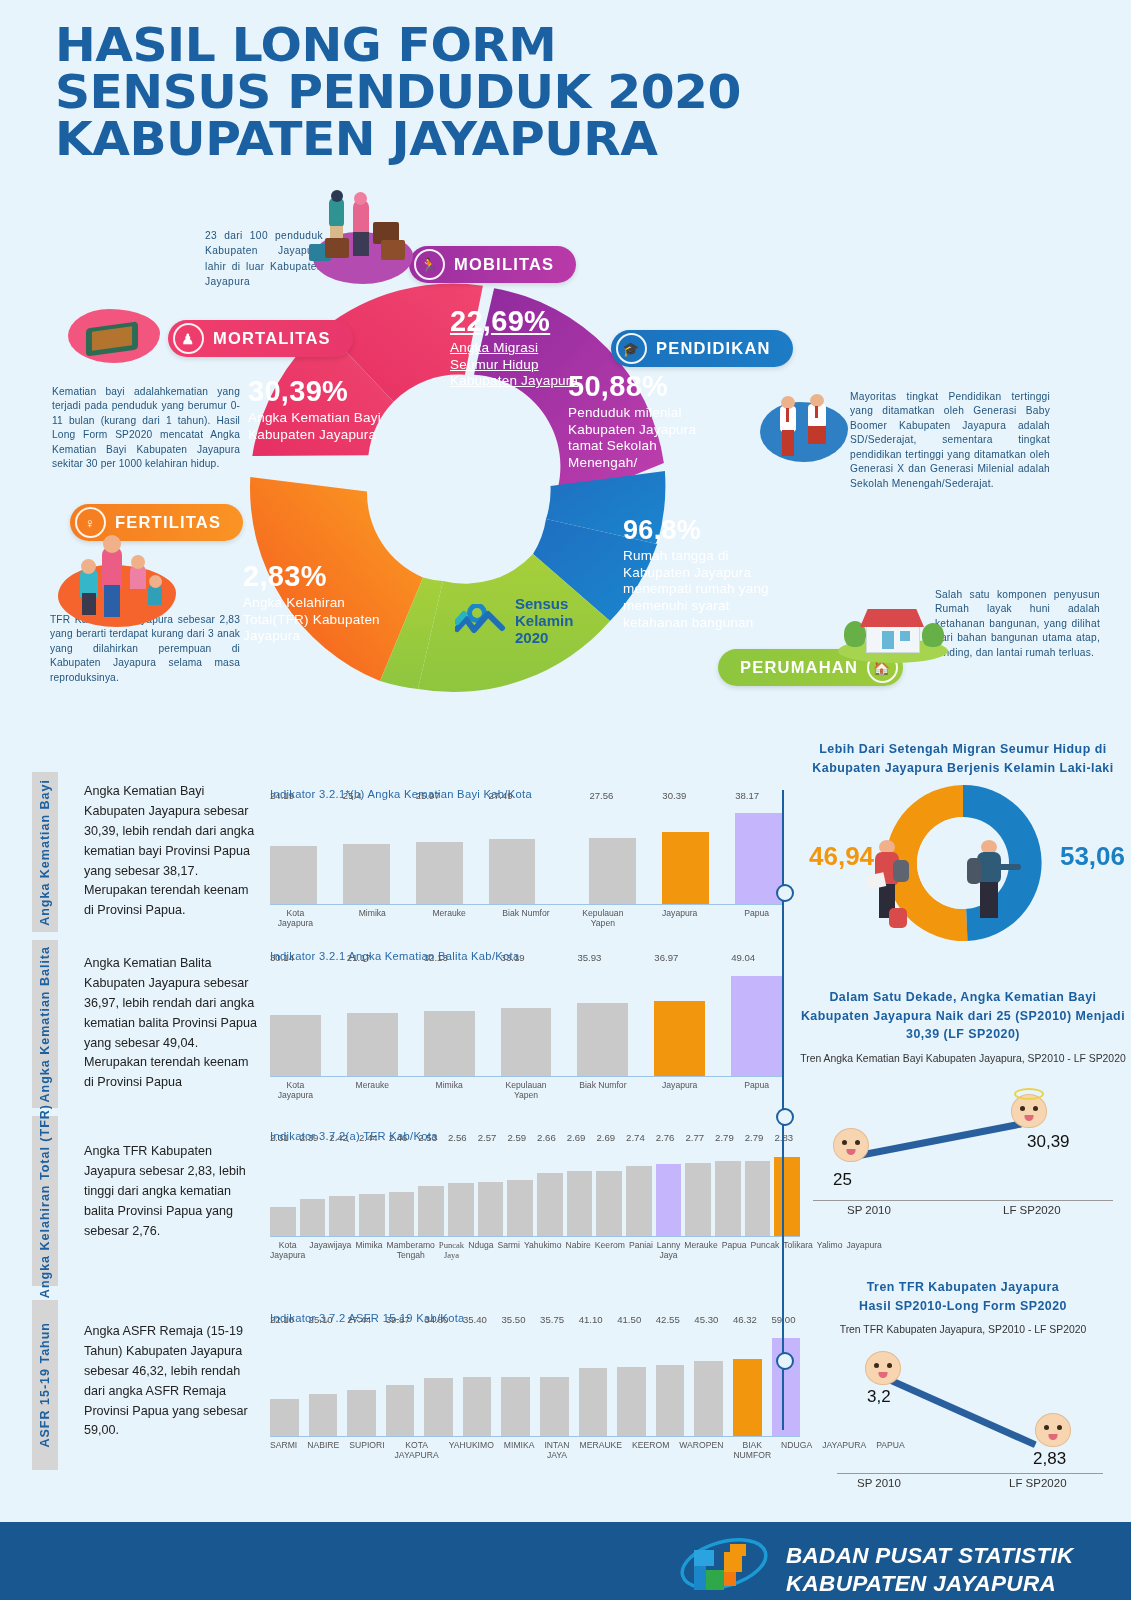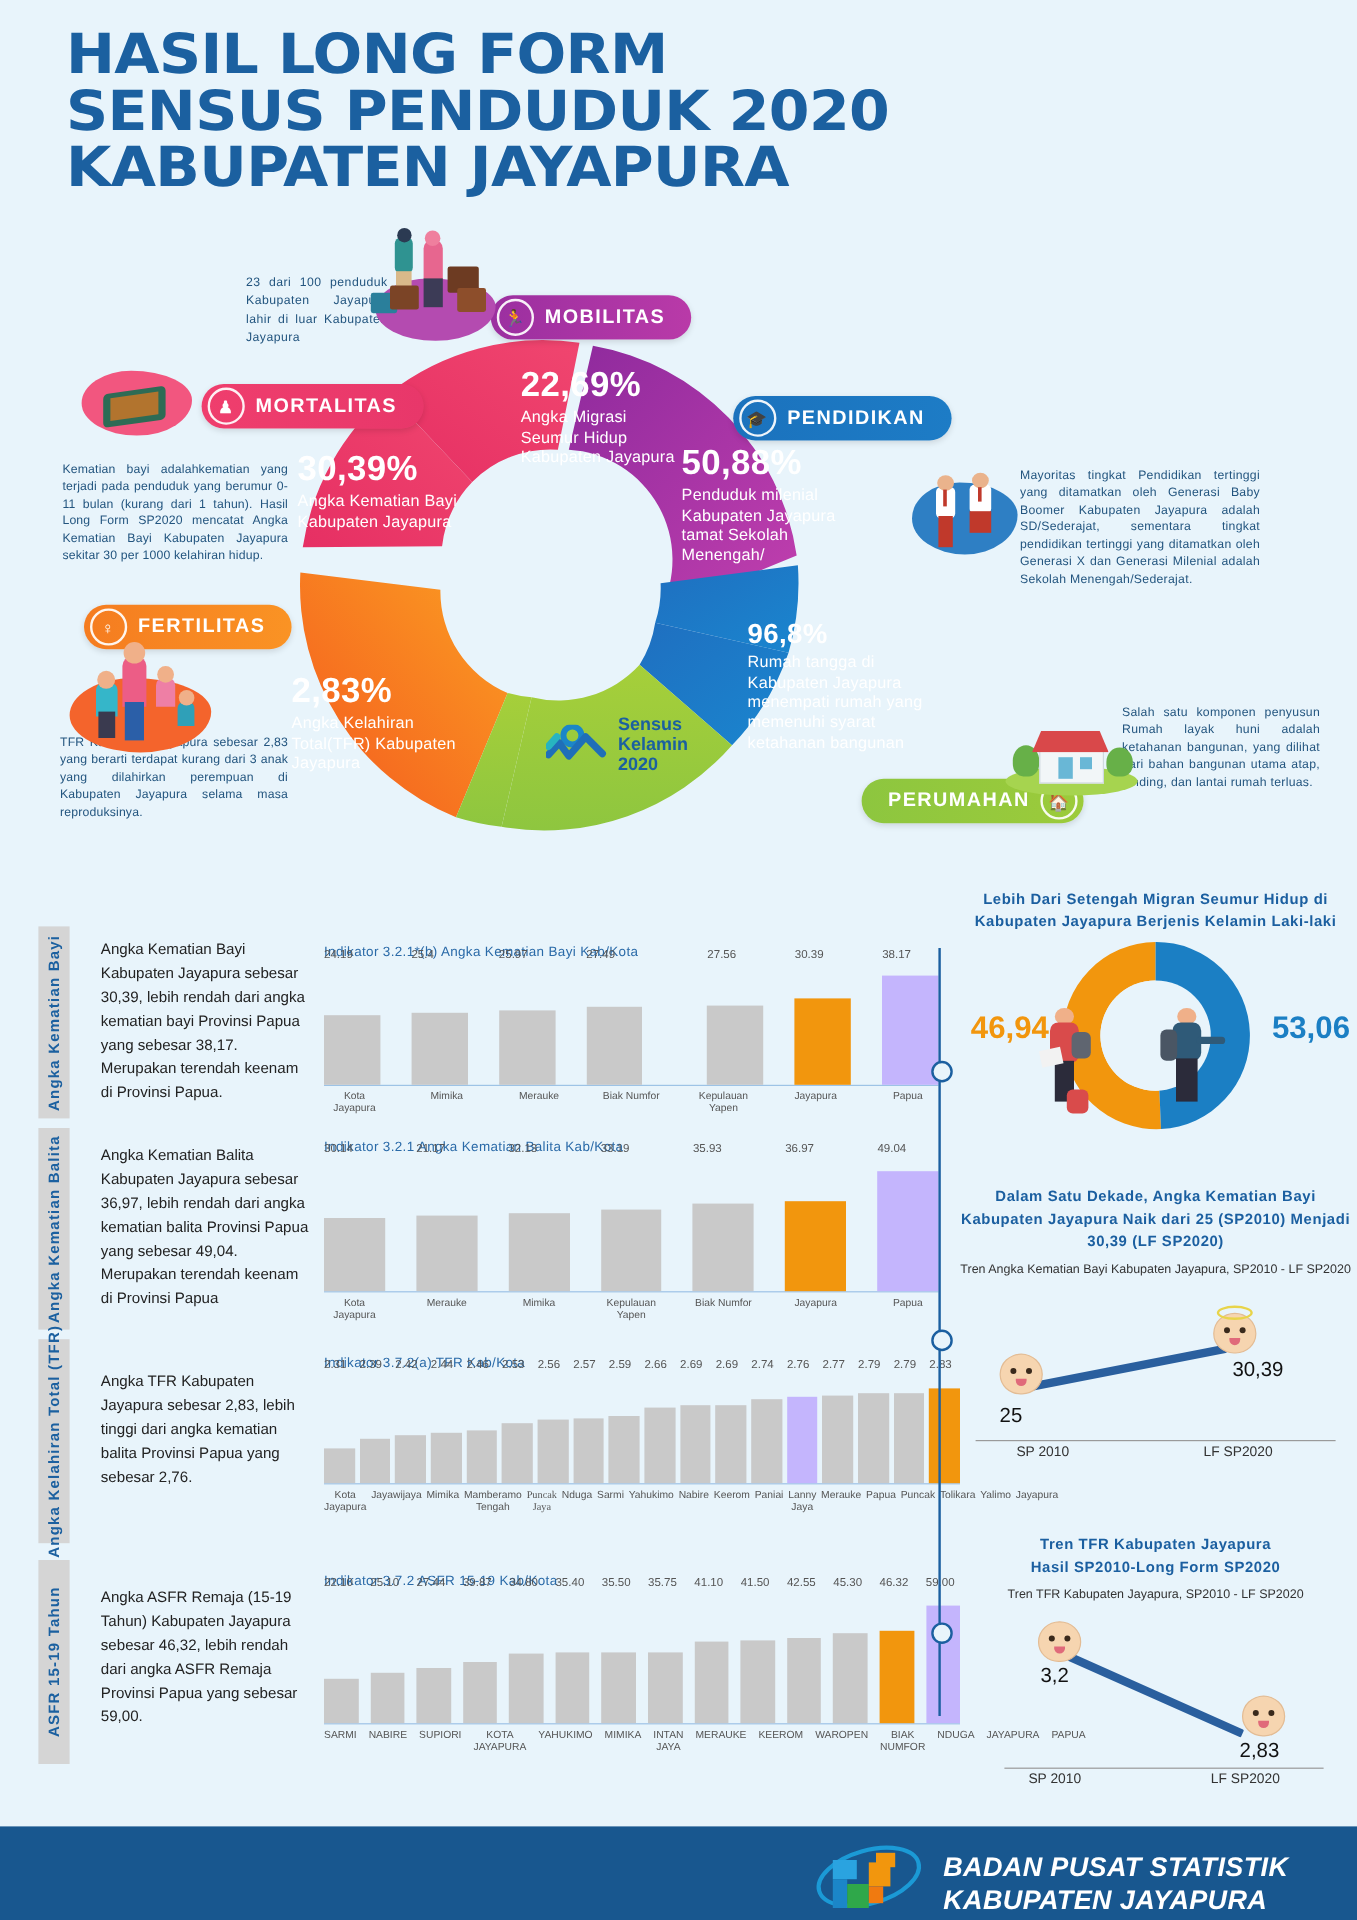--- a/index.html
+++ b/index.html
@@ -22,21 +22,21 @@
   .title div{white-space:nowrap;transform:scaleX(1.06);transform-origin:left center;}
 
   
   .wheel{position:absolute;left:238px;top:272px;width:440px;height:440px;}
   .wheel svg{display:block;}
   .seg-txt{position:absolute;color:#fff;}
   .seg-num{font-size:29px;font-weight:bold;line-height:1;margin-bottom:4px;letter-spacing:0.3px;}
   .seg-sub{font-size:13.5px;line-height:1.24;letter-spacing:0.2px;}
 
   .t-mort{left:10px;top:105px;width:135px;}
-  .t-mob{left:196px;top:35px;width:135px;}
+  .t-mob{left:212px;top:35px;width:135px;text-decoration:underline;}
   .t-pend{left:330px;top:100px;width:150px;}
   .t-peru{left:385px;top:245px;width:175px;}
   .t-fert{left:5px;top:250px;width:145px;margin-top:40px;}
 
   
   .pill{
     position:absolute;height:37px;border-radius:19px;
     display:flex;align-items:center;gap:9px;padding:0 22px 0 5px;
     color:#fff;font-weight:bold;font-size:16.5px;letter-spacing:1.2px;
     box-shadow:0 2px 5px rgba(0,0,0,.13);white-space:nowrap;
@@ -174,21 +174,21 @@
     </div>
     <div class="seg-txt t-mob">
       <div class="seg-num">22,69%</div>
       <div class="seg-sub">Angka Migrasi Seumur Hidup Kabupaten Jayapura</div>
     </div>
     <div class="seg-txt t-pend">
       <div class="seg-num">50,88%</div>
       <div class="seg-sub">Penduduk milenial Kabupaten Jayapura tamat Sekolah Menengah/</div>
     </div>
     <div class="seg-txt t-peru">
-      <div class="seg-num" style="font-size:23px">96,8%</div>
+      <div class="seg-num" style="font-size:27px">96,8%</div>
       <div class="seg-sub">Rumah tangga di Kabupaten Jayapura menempati rumah yang memenuhi syarat ketahanan bangunan</div>
     </div>
     <div class="seg-txt t-fert">
       <div class="seg-num">2,83%</div>
       <div class="seg-sub">Angka Kelahiran Total(TFR) Kabupaten Jayapura</div>
     </div>
   </div>
 
   <div class="pill" id="pill-mortalitas">
     <span class="ic">♟</span>

